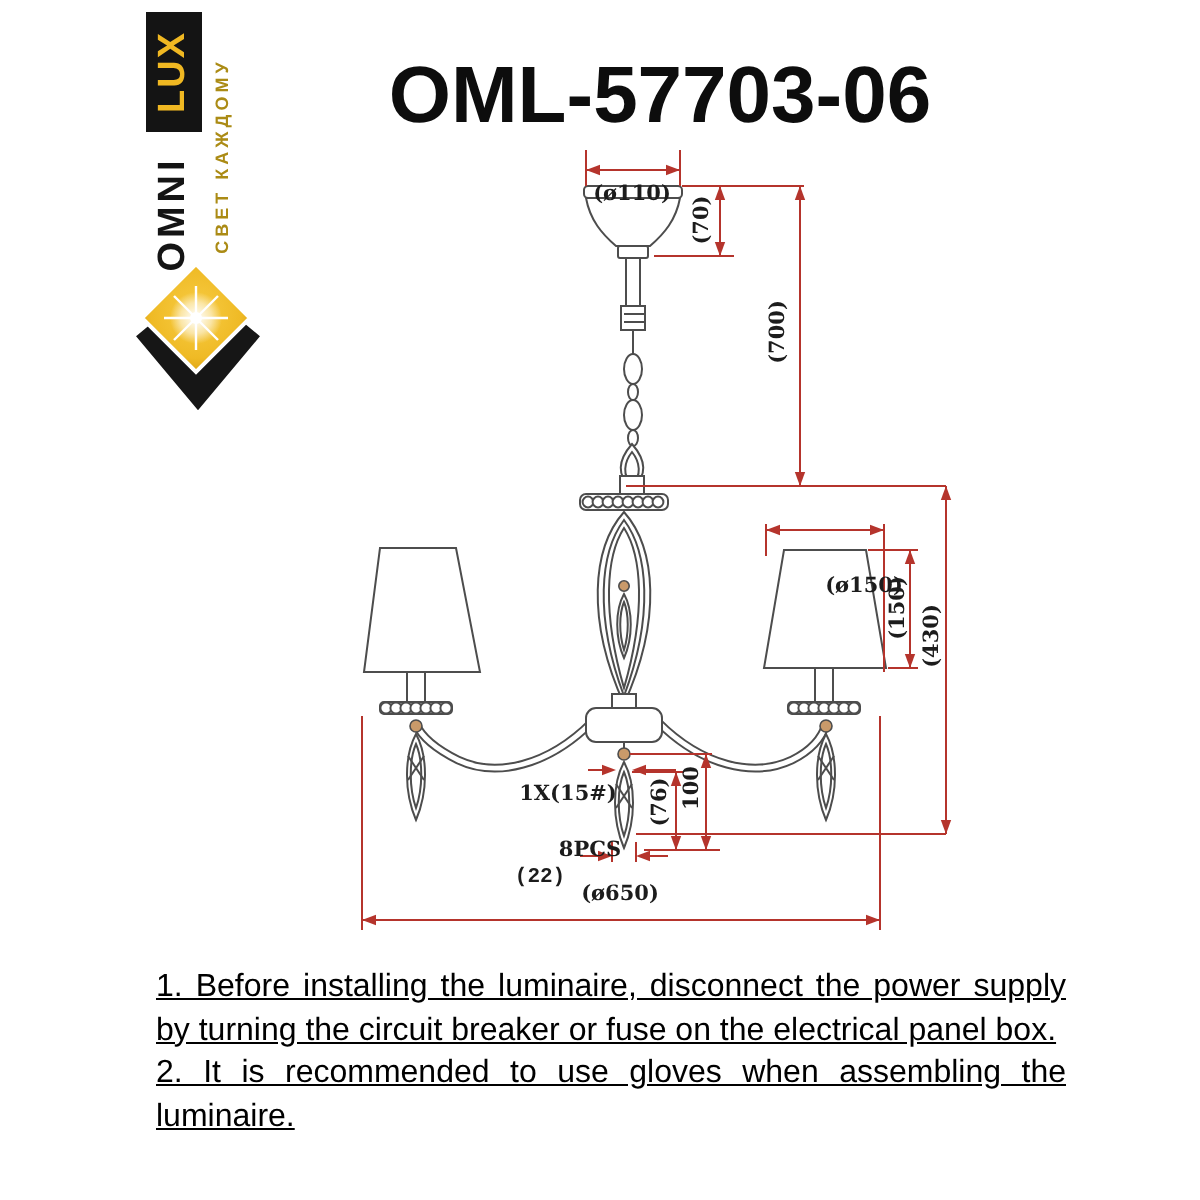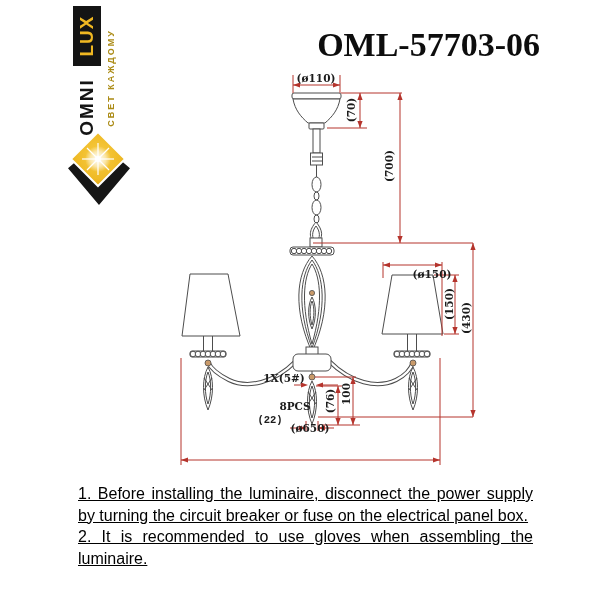--- a/index.html
+++ b/index.html
@@ -1,31 +1,31 @@
 <!DOCTYPE html>
 <html><head>
 <meta charset="utf-8">
 <style>
   html,body{margin:0;padding:0;background:#ffffff;}
   .sheet{position:relative;width:600px;height:600px;background:#fff;overflow:hidden;
          font-family:"Liberation Sans",sans-serif;}
-  .title{position:absolute;left:120px;top:26px;width:420px;text-align:right;
-         font-size:34px;font-weight:700;color:#0d0d0d;letter-spacing:0px;font-family:Liberation Serif, serif;}
+  .title{position:absolute;left:120px;top:26px;width:420px;text-align:center;
+         font-size:40px;font-weight:700;color:#0d0d0d;letter-spacing:0px;}
   
   .lux-box{position:absolute;left:73px;top:6px;width:28px;height:60px;background:#141414;}
   .vtxt{position:absolute;transform:translate(-50%,-50%) rotate(-90deg);white-space:nowrap;}
   .lux-txt{font-size:19px;font-weight:700;letter-spacing:1px;color:#F0B822;}
   .omni-txt{font-size:19px;font-weight:700;letter-spacing:2px;color:#141414;}
   .tagline{font-size:9px;font-weight:700;letter-spacing:2px;color:#AB8B15;}
   
   .spec{position:absolute;left:162px;top:188px;font-family:"DejaVu Sans Mono",monospace;
         font-size:16px;font-weight:700;color:#1c1c1c;}
   .dim{position:absolute;font-family:"DejaVu Serif",serif;font-size:10.5px;font-weight:700;
        color:#1c1c1c;white-space:nowrap;}
-  .ctr{transform:translate(-50%,-50%);}
+  .ctr{transform:translate(-50%,-50%);margin-top:19px;}
   .rot{transform:translate(-50%,-50%) rotate(-90deg);}
   
   .ln{stroke:#4d4d4d;fill:none;stroke-width:1;}
   .wht{stroke:#4d4d4d;fill:#ffffff;stroke-width:1;}
   .bead{stroke:#4d4d4d;fill:#c99a6a;stroke-width:0.8;}
   .red{stroke:#B5342C;fill:none;stroke-width:1;}
   .redf{fill:#B5342C;stroke:none;}
   .arm-o{stroke:#4d4d4d;stroke-width:4.4;fill:none;}
   .arm-i{stroke:#ffffff;stroke-width:2.4;fill:none;}
   
@@ -232,21 +232,21 @@
       <polygon points="440,460 433,457.4 433,462.6" class="redf"></polygon>
     </g>
   </svg>
 
   <span class="dim ctr" style="left:316px;top:78px;">(ø110)</span>
   <span class="dim rot" style="left:351px;top:110px;">(70)</span>
   <span class="dim rot" style="left:389px;top:166px;">(700)</span>
   <span class="dim ctr" style="left:412px;top:274px;padding-left:40px;">(ø150)</span>
   <span class="dim rot" style="left:449px;top:304px;">(150)</span>
   <span class="dim rot" style="left:466px;top:318px;">(430)</span>
-  <span class="dim ctr" style="left:284px;top:378px;">1X(5#)</span>
+  <span class="dim ctr" style="left:284px;top:378px;">1X(15#)</span>
   <span class="dim rot" style="left:330px;top:401px;">(76)</span>
   <span class="dim rot" style="left:346px;top:394px;">100</span>
   <span class="dim ctr" style="left:295px;top:406px;text-align:right;">8PCS</span>
   <span class="dim ctr" style="left:270px;top:420px;font-family:Liberation Mono, monospace;">(22)</span>
   <span class="dim ctr" style="left:310px;top:428px;">(ø650)</span>
 
   <div class="instructions">
     <p>1. Before installing the luminaire, disconnect the power supply by turning the circuit breaker or fuse on the electrical panel box.</p>
     <p>2. It is recommended to use gloves when assembling the luminaire.</p>
   </div>

